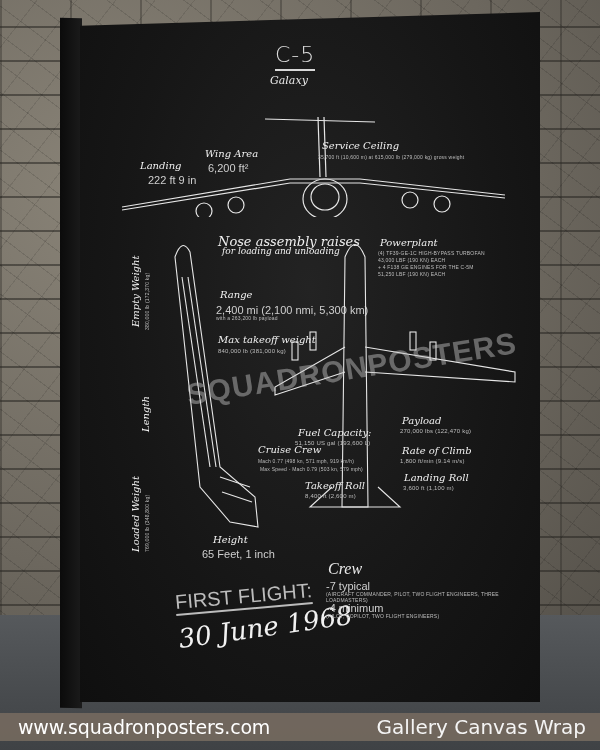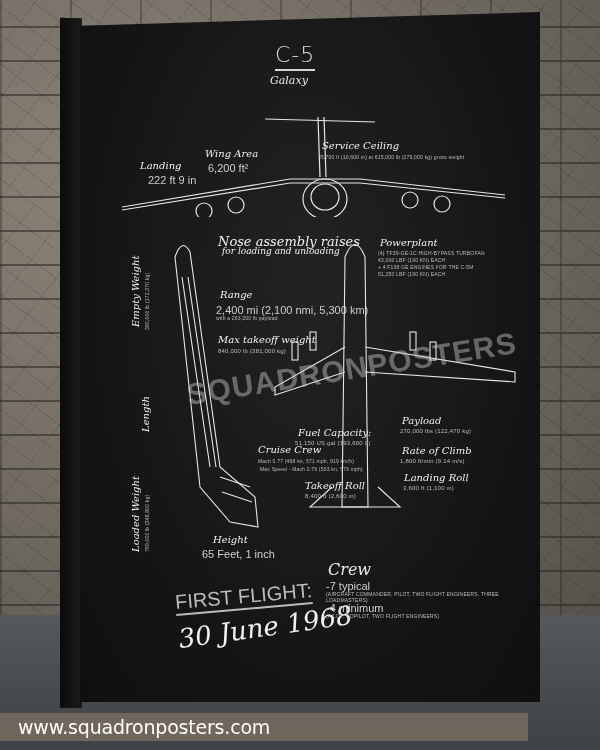--- a/index.html
+++ b/index.html
@@ -60,26 +60,26 @@
   }
   .ff-label {
     position:absolute; left:95px; top:573px; font-size:20px; color:#bcbcbc;
     border-bottom:2px solid #bcbcbc; transform:rotate(-5deg);
     font-family:"Liberation Sans", sans-serif;
   }
   .ff-date {
     position:absolute; left:98px; top:600px; font-size:26px; color:#f2f2f2;
     transform:rotate(-8deg);
   }
-  .crew-title { position:absolute; left:248px; top:548px; font-size:16px; }
+  .crew-title { position:absolute; left:248px; top:548px; font-size:16px;font-family:Liberation Serif, serif; }
   .vert { transform-origin:left top; transform:rotate(-90deg); white-space:nowrap; }
 
   
   .banner {
-    position:absolute; left:0; top:713px; width:528px; height:28px;
+    position:absolute; left:0; top:713px; width:600px; height:28px;
     background:rgba(120,108,96,.85);
     display:flex; align-items:center; justify-content:space-between;
     padding:0 14px 0 18px;
   }
   .banner .url { font-size:19px; color:#ffffff; font-family:"DejaVu Sans", sans-serif; letter-spacing:-.2px; }
   .banner .product { font-size:20px; color:#f4f4f4; font-family:"DejaVu Sans", sans-serif; }
 </style>
 </head>
 <body>
 
@@ -179,13 +179,14 @@
 
   <div class="crew-title chalk hand">Crew</div>
   <div class="val" style="left:246px;top:568px">-7 typical</div>
   <div class="tiny" style="left:246px;top:579px">(AIRCRAFT COMMANDER, PILOT, TWO FLIGHT ENGINEERS, THREE LOADMASTERS)</div>
   <div class="val" style="left:246px;top:590px">-4 minimum</div>
   <div class="tiny" style="left:246px;top:601px">(PILOT, COPILOT, TWO FLIGHT ENGINEERS)</div>
 </div>
 
 <div class="banner">
   <span class="url">www.squadronposters.com</span>
+  <span class="product">Gallery Canvas Wrap</span>
 </div>
 
 </body></html>

